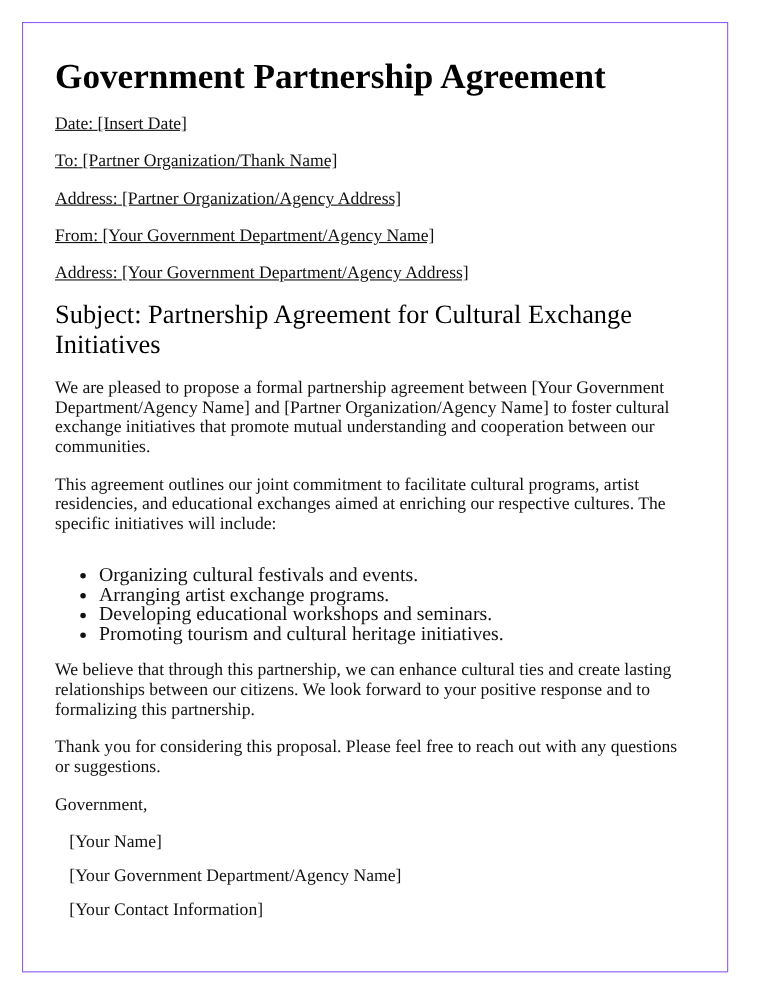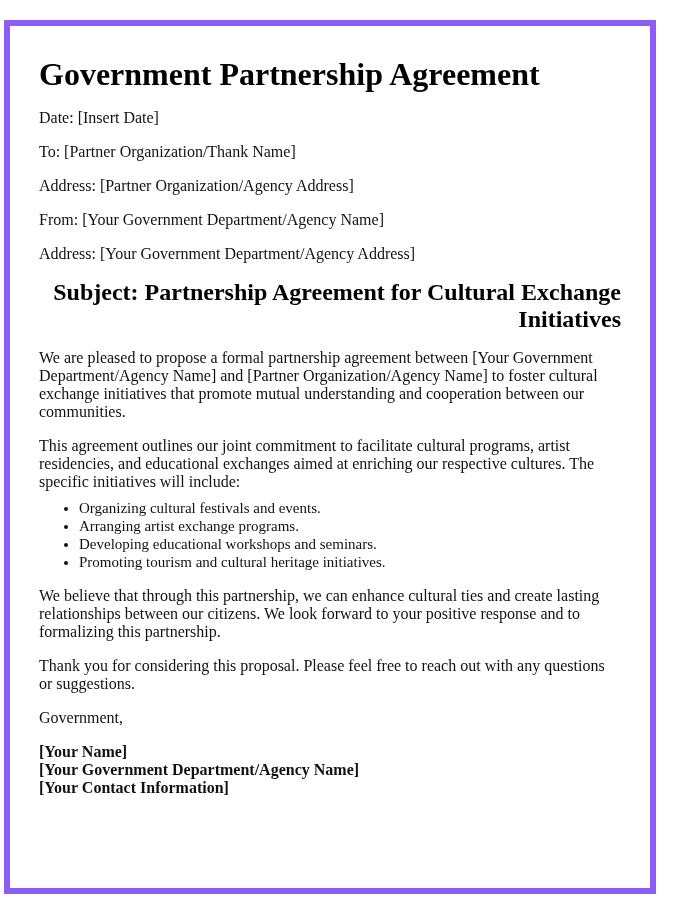--- a/index.html
+++ b/index.html
@@ -3,41 +3,41 @@
 <meta charset="utf-8">
 <style>
   html, body { margin: 0; padding: 0; background: #ffffff; }
   body {
     width: 700px; height: 900px; overflow: hidden;
     font-family: "Liberation Serif", "DejaVu Serif", serif;
     color: #111111;
   }
   .page {
     position: absolute;
-    left: 4px; top: 20px;
+    left: 20px; top: 20px;
     width: 582px;
     height: 819px;
-    border: 6px solid #8b5cf6;
+    border: 1px solid #8b5cf6;
     padding: 20px 29px 23px 29px;
     box-sizing: content-box;
   }
   h1 {
     font-size: 32px; font-weight: bold; margin: 9px 0 0 0; line-height: 1.2;
     color: #000;
   }
   p { font-size: 16px; line-height: 18px; margin: 16px 0 0 0; }
-  .meta p { margin-top: 16px; }
+  .meta p { margin-top: 16px; text-decoration: underline; }
   h2 {
-    font-size: 24px; font-weight: bold; line-height: 27px;
-    margin: 16px 0 0 0; color: #000; text-align: right;
+    font-size: 24px; font-weight: normal; line-height: 27px;
+    margin: 16px 0 0 0; color: #000;
   }
-  ul { margin: 8px 0 0 0; padding-left: 40px; font-size: 15px; line-height: 18px; }
+  ul { margin: 27px 0 0 0; padding-left: 40px; font-size: 18px; line-height: 18px; }
   li { margin: 0; }
   .sig { margin-top: 16px; font-size: 16px; line-height: 18px; }
-  .sig div { margin: 0; font-weight: bold; }
+  .sig div { margin: 13px; }
 </style>
 </head>
 <body>
 
 <div class="page">
   <h1>Government Partnership Agreement</h1>
 
   <div class="meta">
     <p><span>Date:</span> <span>[Insert Date]</span></p>
     <p><span>To:</span> <span>[Partner Organization/Thank Name]</span></p>

